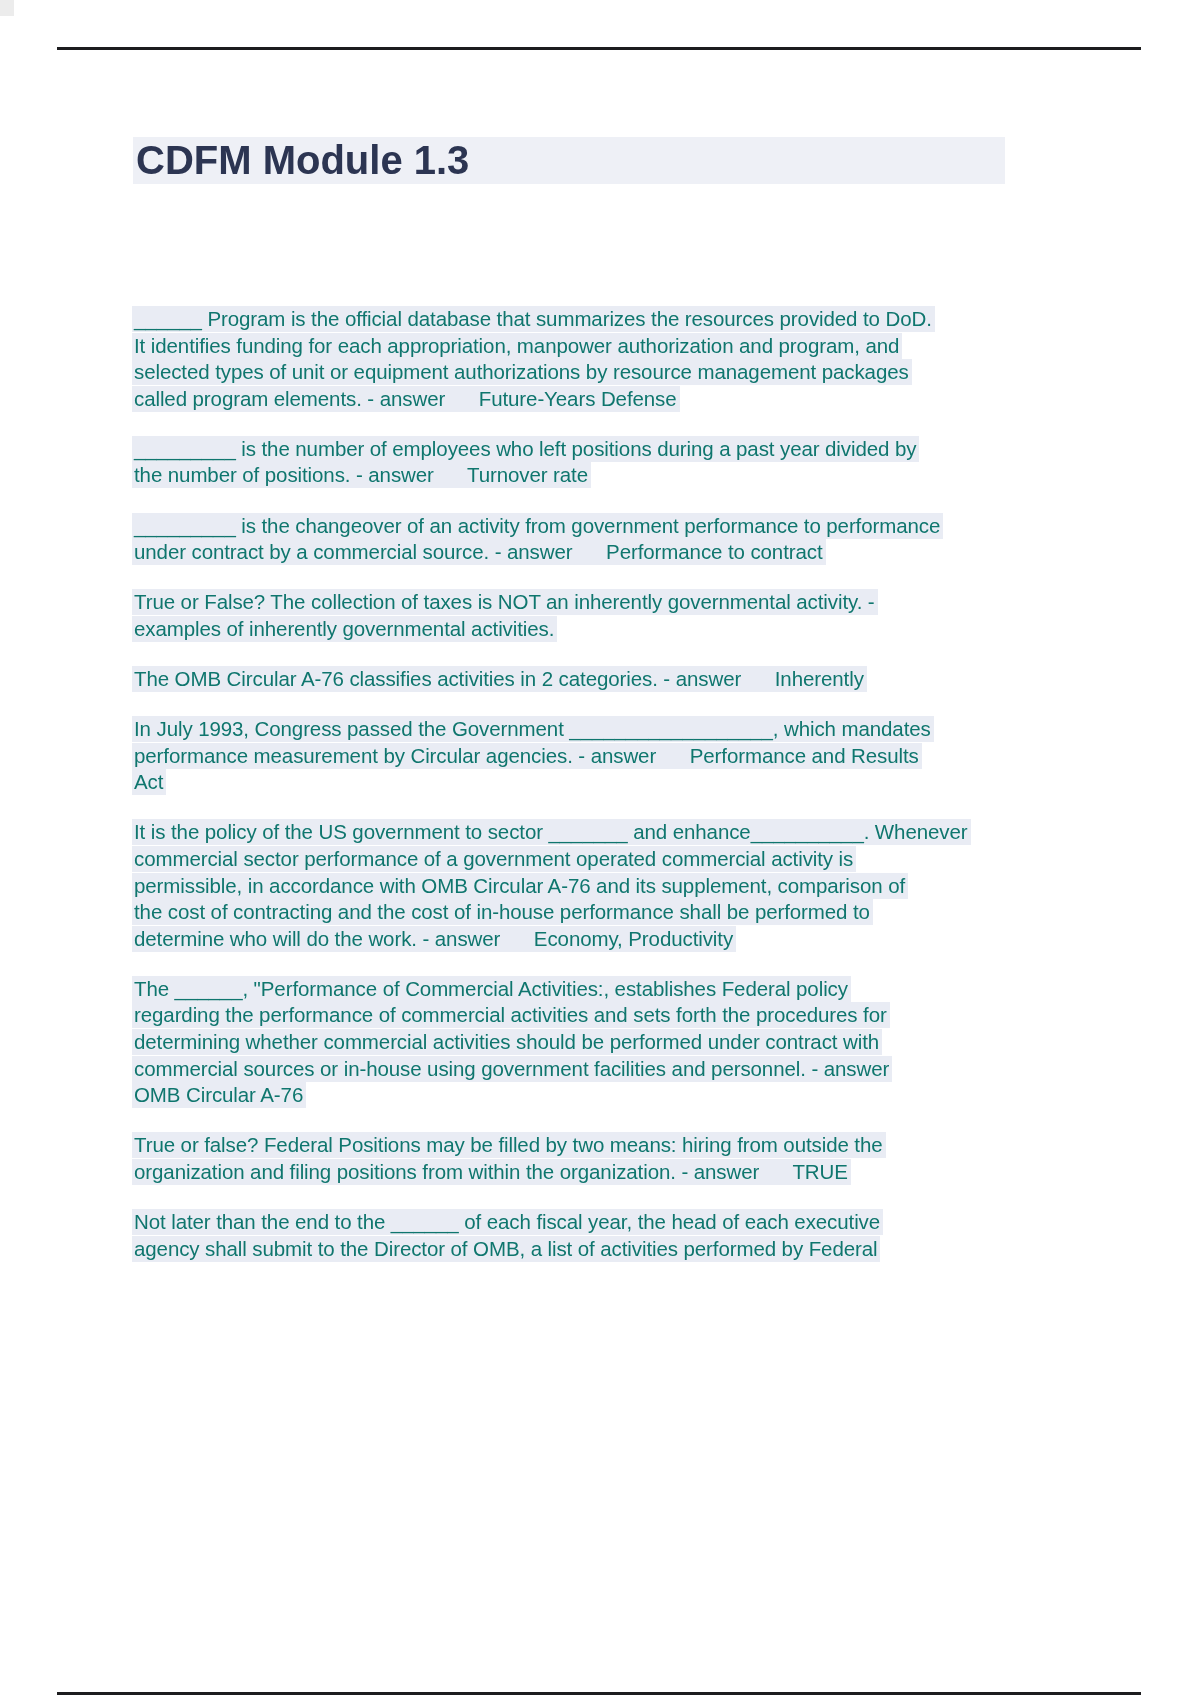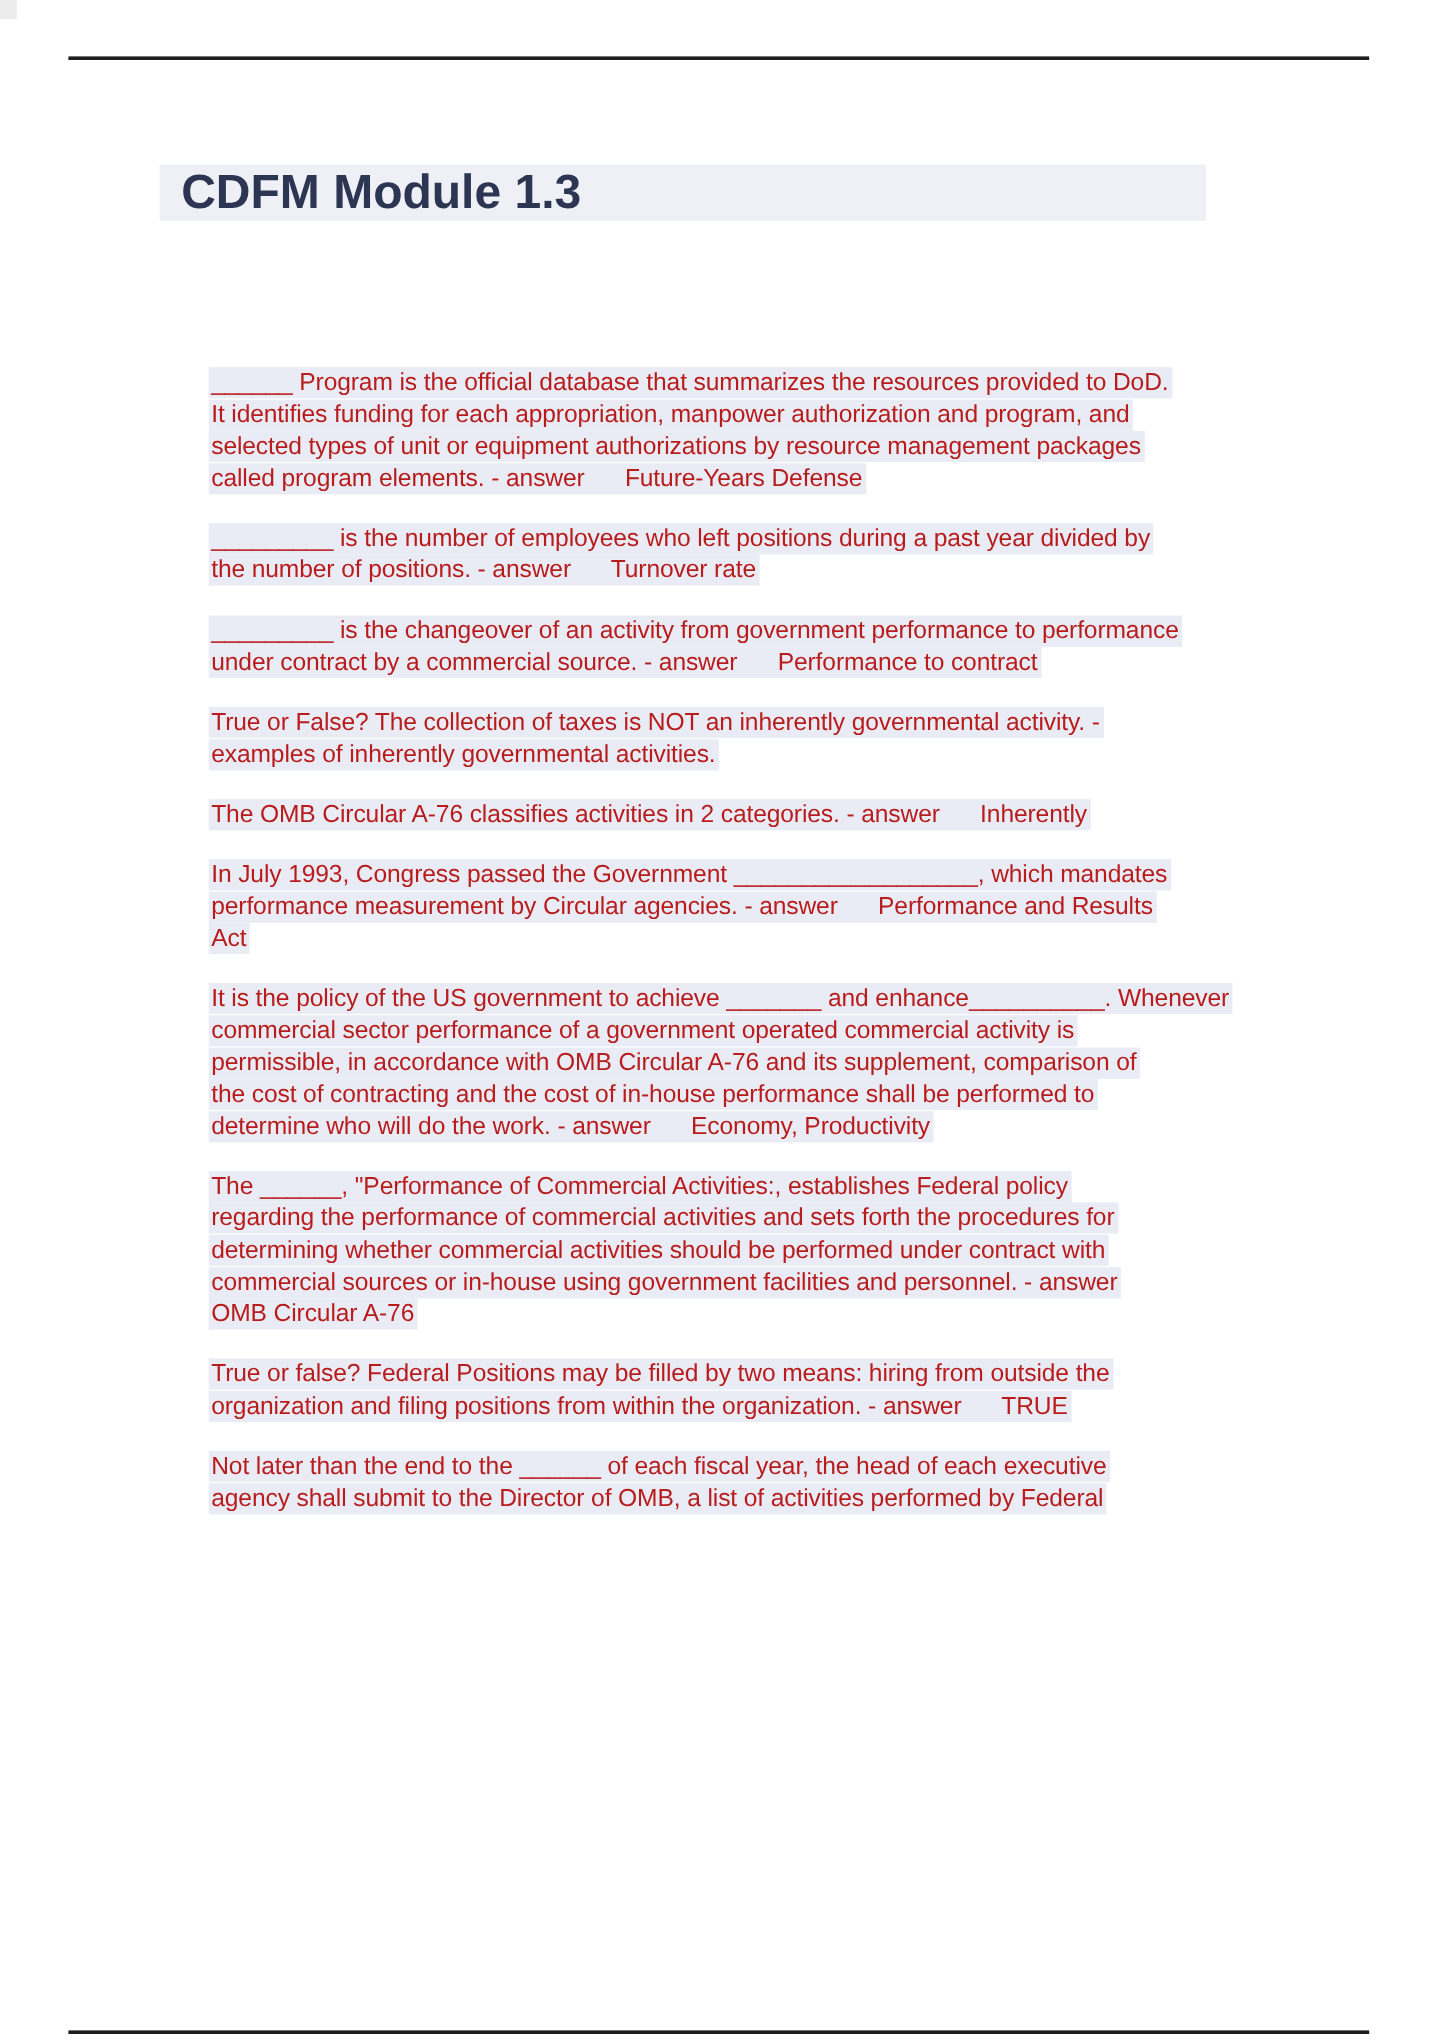--- a/index.html
+++ b/index.html
@@ -10,25 +10,25 @@
   }
   .page{position:absolute;inset:0;background:#ffffff;overflow:hidden;}
   .corner-chip{position:absolute;left:0;top:0;width:14px;height:16px;background:#ececec;}
   .rule{position:absolute;left:57px;width:1084px;height:3px;background:#1d1d1f;}
   .rule.top{top:47px;}
   .rule.bottom{top:1692px;}
   .doc-title{
     position:absolute;left:133px;top:137px;margin:0;
     width:872px;height:47px;background:#eef0f6;
     color:#2c3552;font-size:40px;font-weight:700;line-height:47px;
-    padding-left:18px;box-sizing:border-box;white-space:pre;
+    padding-left:3px;box-sizing:border-box;white-space:pre;
   }
   .doc-body{
     position:absolute;left:134px;top:306px;width:950px;
-    color:#b91c1c;font-size:20.5px;letter-spacing:-0.1px;margin-left:42px;
+    color:#0f766e;font-size:20.5px;letter-spacing:-0.1px;
   }
   .para{margin:0 0 23.5px 0;}
   .para:last-child{margin-bottom:0;}
   .line{height:26.6px;line-height:26.6px;white-space:pre;}
   .line .hl{
     background:#e9ecf4;
     padding:1px 3px 2px 2px;margin-left:-2px;
     box-decoration-break:clone;
   }
 </style>
@@ -60,21 +60,21 @@
       </div>
       <div class="para">
         <div class="line"><span class="hl">The OMB Circular A-76 classifies activities in 2 categories. - answer      Inherently</span></div>
       </div>
       <div class="para">
         <div class="line"><span class="hl">In July 1993, Congress passed the Government __________________, which mandates</span></div>
         <div class="line"><span class="hl">performance measurement by Circular agencies. - answer      Performance and Results</span></div>
         <div class="line"><span class="hl">Act</span></div>
       </div>
       <div class="para">
-        <div class="line"><span class="hl">It is the policy of the US government to achieve _______ and enhance__________. Whenever</span></div>
+        <div class="line"><span class="hl">It is the policy of the US government to sector _______ and enhance__________. Whenever</span></div>
         <div class="line"><span class="hl">commercial sector performance of a government operated commercial activity is</span></div>
         <div class="line"><span class="hl">permissible, in accordance with OMB Circular A-76 and its supplement, comparison of</span></div>
         <div class="line"><span class="hl">the cost of contracting and the cost of in-house performance shall be performed to</span></div>
         <div class="line"><span class="hl">determine who will do the work. - answer      Economy, Productivity</span></div>
       </div>
       <div class="para">
         <div class="line"><span class="hl">The ______, "Performance of Commercial Activities:, establishes Federal policy</span></div>
         <div class="line"><span class="hl">regarding the performance of commercial activities and sets forth the procedures for</span></div>
         <div class="line"><span class="hl">determining whether commercial activities should be performed under contract with</span></div>
         <div class="line"><span class="hl">commercial sources or in-house using government facilities and personnel. - answer</span></div>

